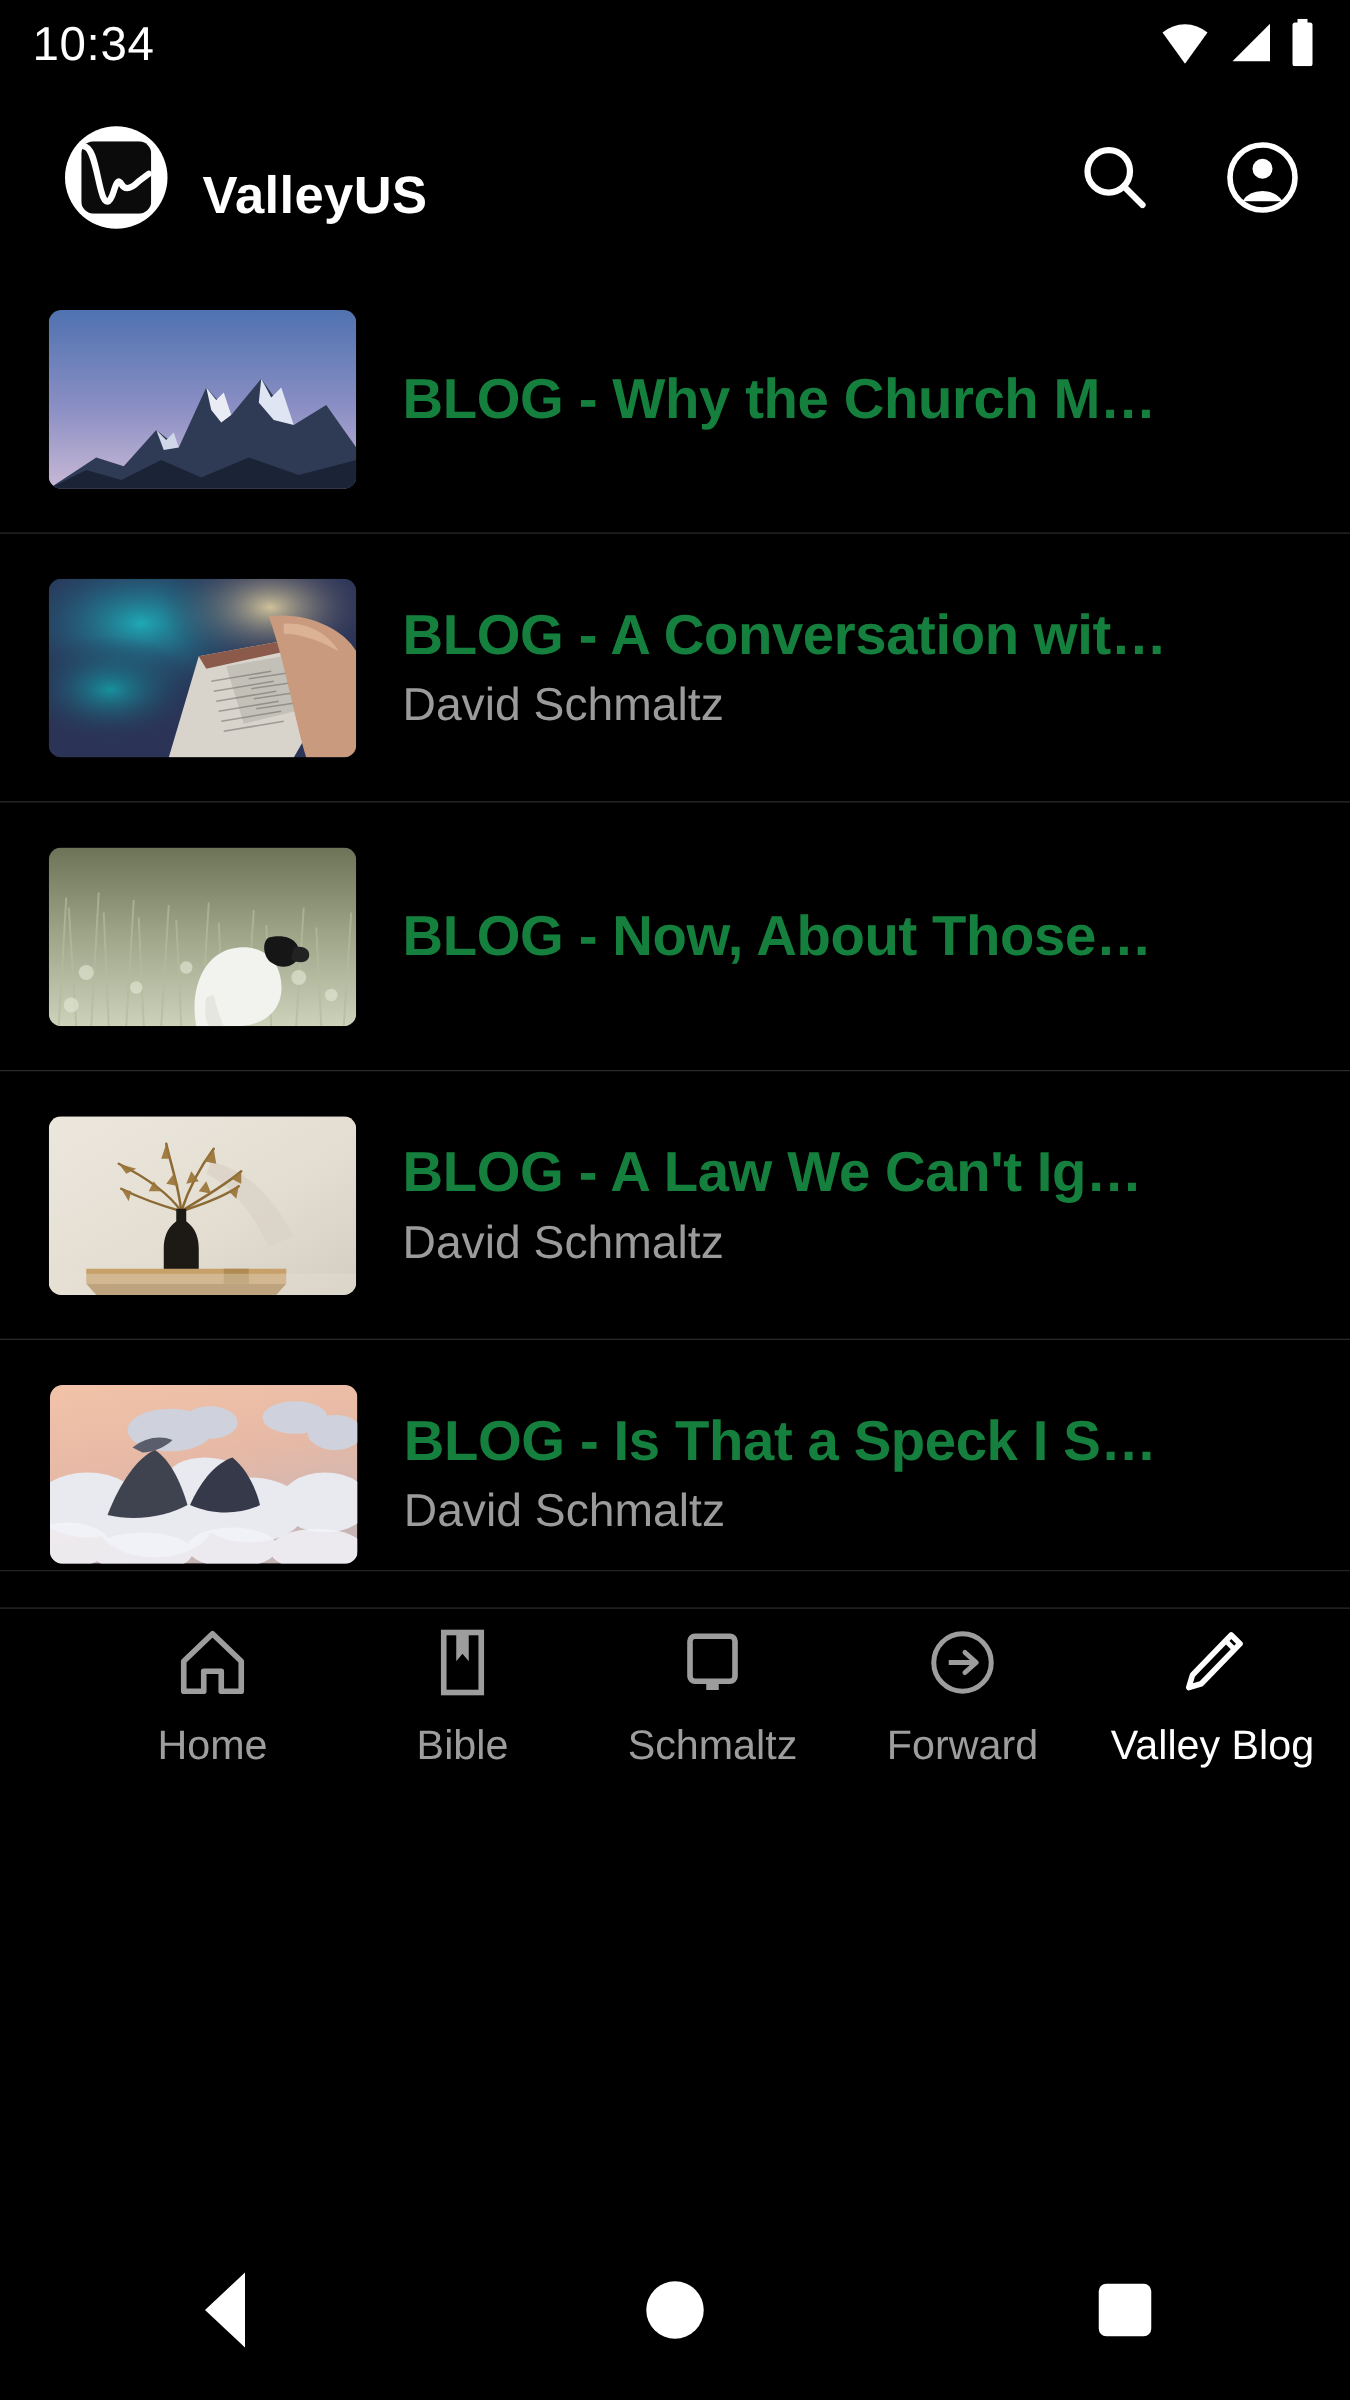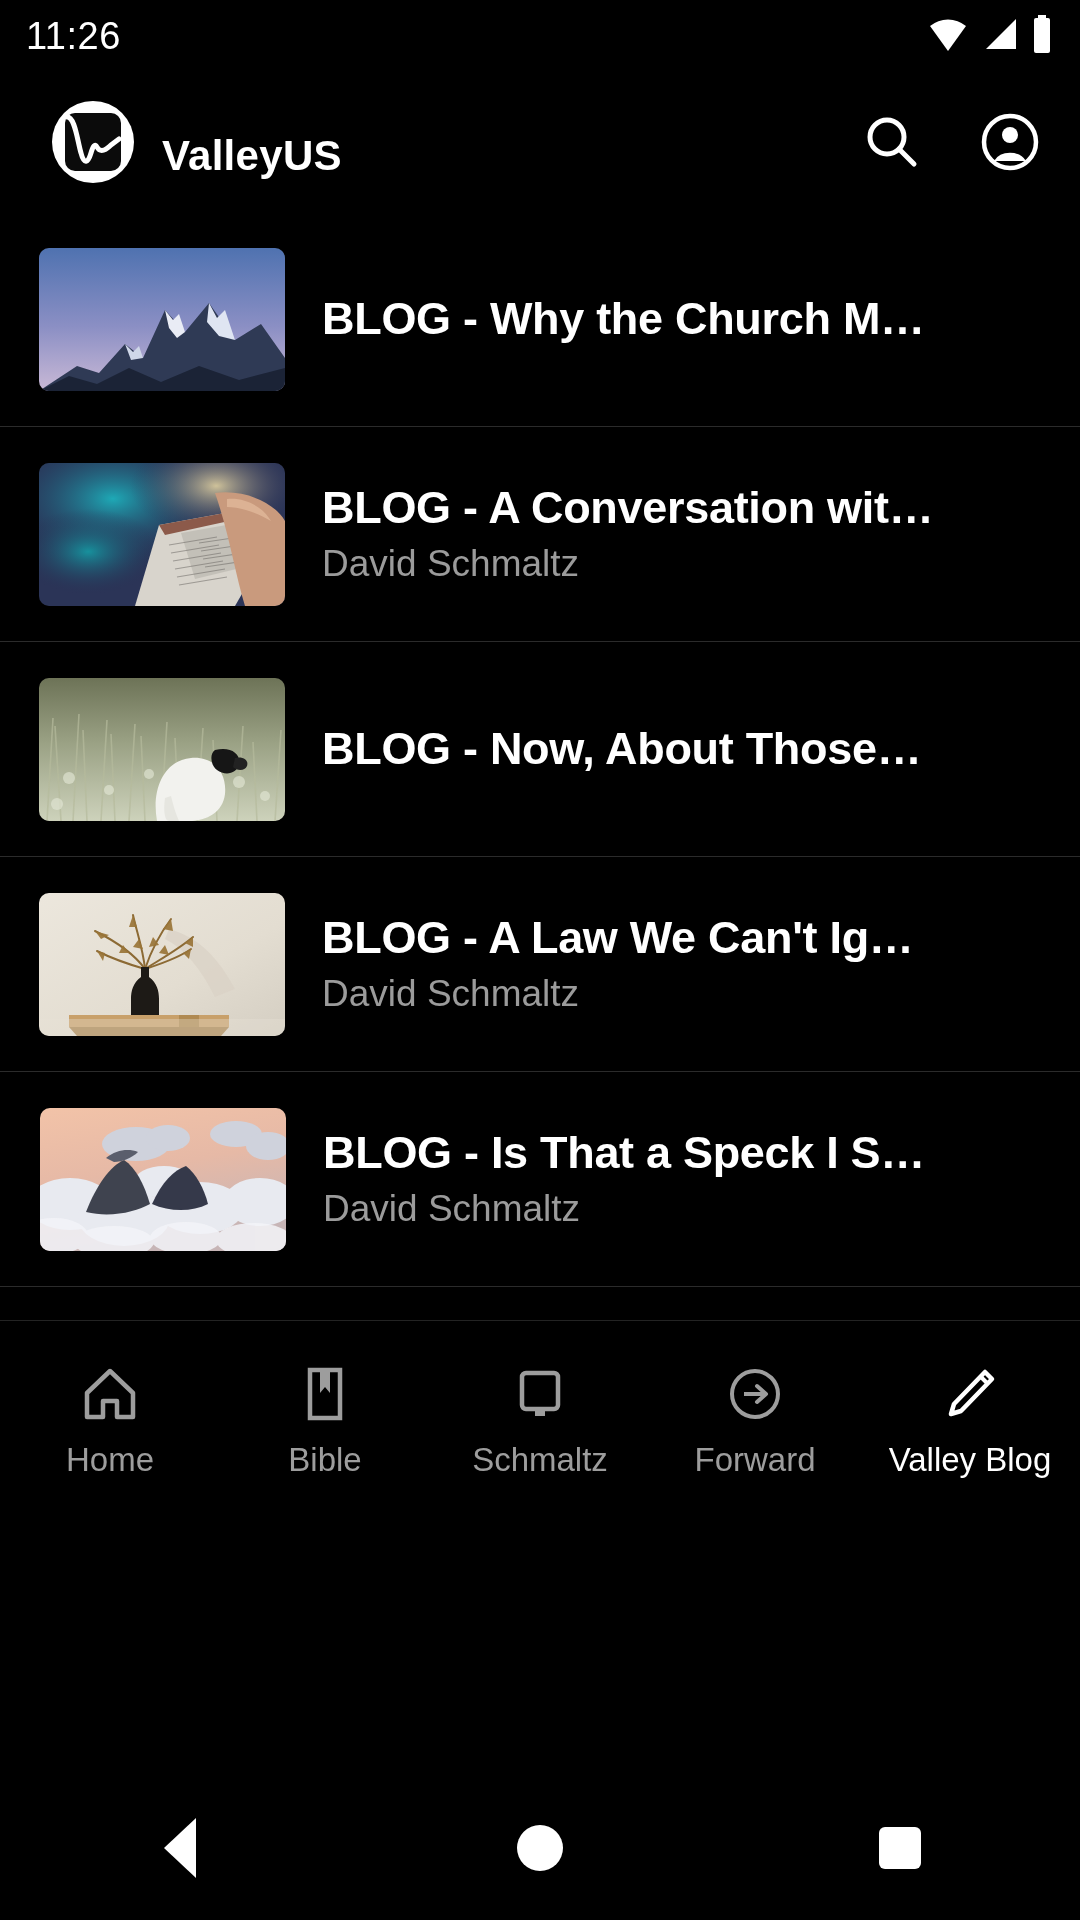--- a/index.html
+++ b/index.html
@@ -45,32 +45,32 @@
     padding:0 22px 0 39px;
   }
   .list-item:last-child { border-bottom:1px solid #2b2b2b;padding-left:40px; }
   .thumb {
     width:246px; height:143px; border-radius:10px; flex:none;
     overflow:hidden; position:relative; background:#111;
   }
   .thumb svg { display:block; width:246px; height:143px; }
   .item-text { margin-left:37px; flex:1; min-width:0; overflow:hidden; }
   .item-title {
-    color:#ffffff; font-size:45px; font-weight:bold; line-height:1.12;
+    color:#15803d; font-size:45px; font-weight:bold; line-height:1.12;
     white-space:nowrap; overflow:hidden; letter-spacing:-0.3px;
   }
   .item-author {
     color:#9b9b9b; font-size:37px; margin-top:10px; line-height:1.1;
     white-space:nowrap; overflow:hidden;
   }
 
   
   .bottomnav {
-    position:absolute; top:1320px; left:0; width:1080px; height:200px;
-    display:flex; align-items:center; justify-content:space-between;
+    position:absolute; top:1256px; left:0; width:1080px; height:200px;
+    display:flex; align-items:center; justify-content:flex-end;
     border-top:1px solid #232323;
     padding:0 10px;
   }
   .nav-item {
     display:flex; flex-direction:column; align-items:center; gap:16px;
     width:200px;
   }
   .nav-label { font-size:33px; color:#9d9d9d; white-space:nowrap; }
   .nav-item.active .nav-label { color:#ffffff; }
   .nav-icon { height:62px; display:flex; align-items:center; justify-content:center; }
@@ -87,21 +87,21 @@
   }
   .sys-home { width:46px; height:46px; border-radius:50%; background:#fff; }
   .sys-recent { width:42px; height:42px; border-radius:6px; background:#fff; }
 </style>
 </head>
 <body>
 
 <div class="screen">
 
   <div class="statusbar">
-    <div class="status-time">11:26</div>
+    <div class="status-time">10:34</div>
     <div class="status-icons">
       <span>
         <svg width="40" height="34" viewBox="0 0 40 34">
             <path d="M20 34 L2 9 A28 28 0 0 1 38 9 Z" fill="#fff"></path>
           </svg>
       </span>
       <span>
         <svg width="36" height="34" viewBox="0 0 36 34">
             <path d="M34 2 L34 32 L4 32 Z" fill="#fff"></path>
           </svg>

